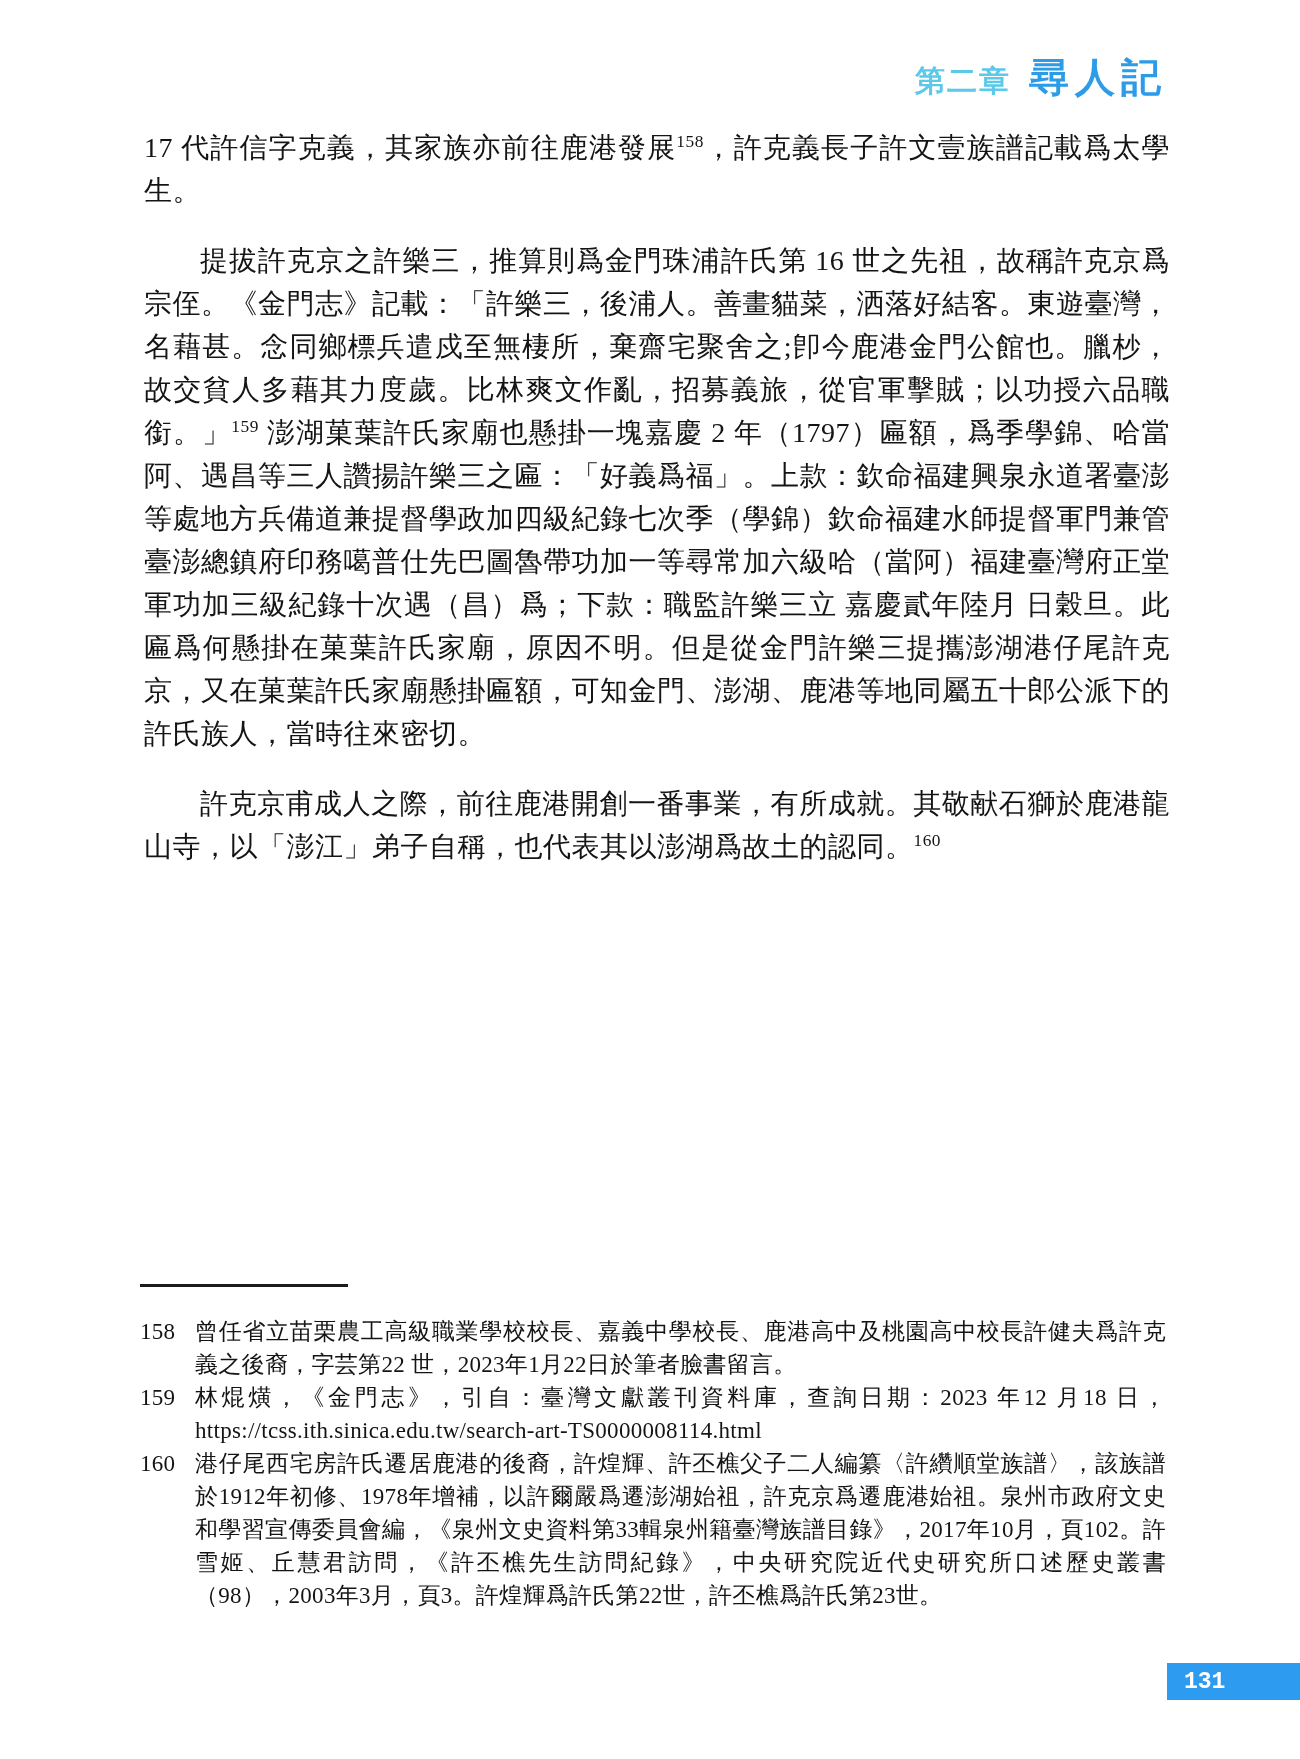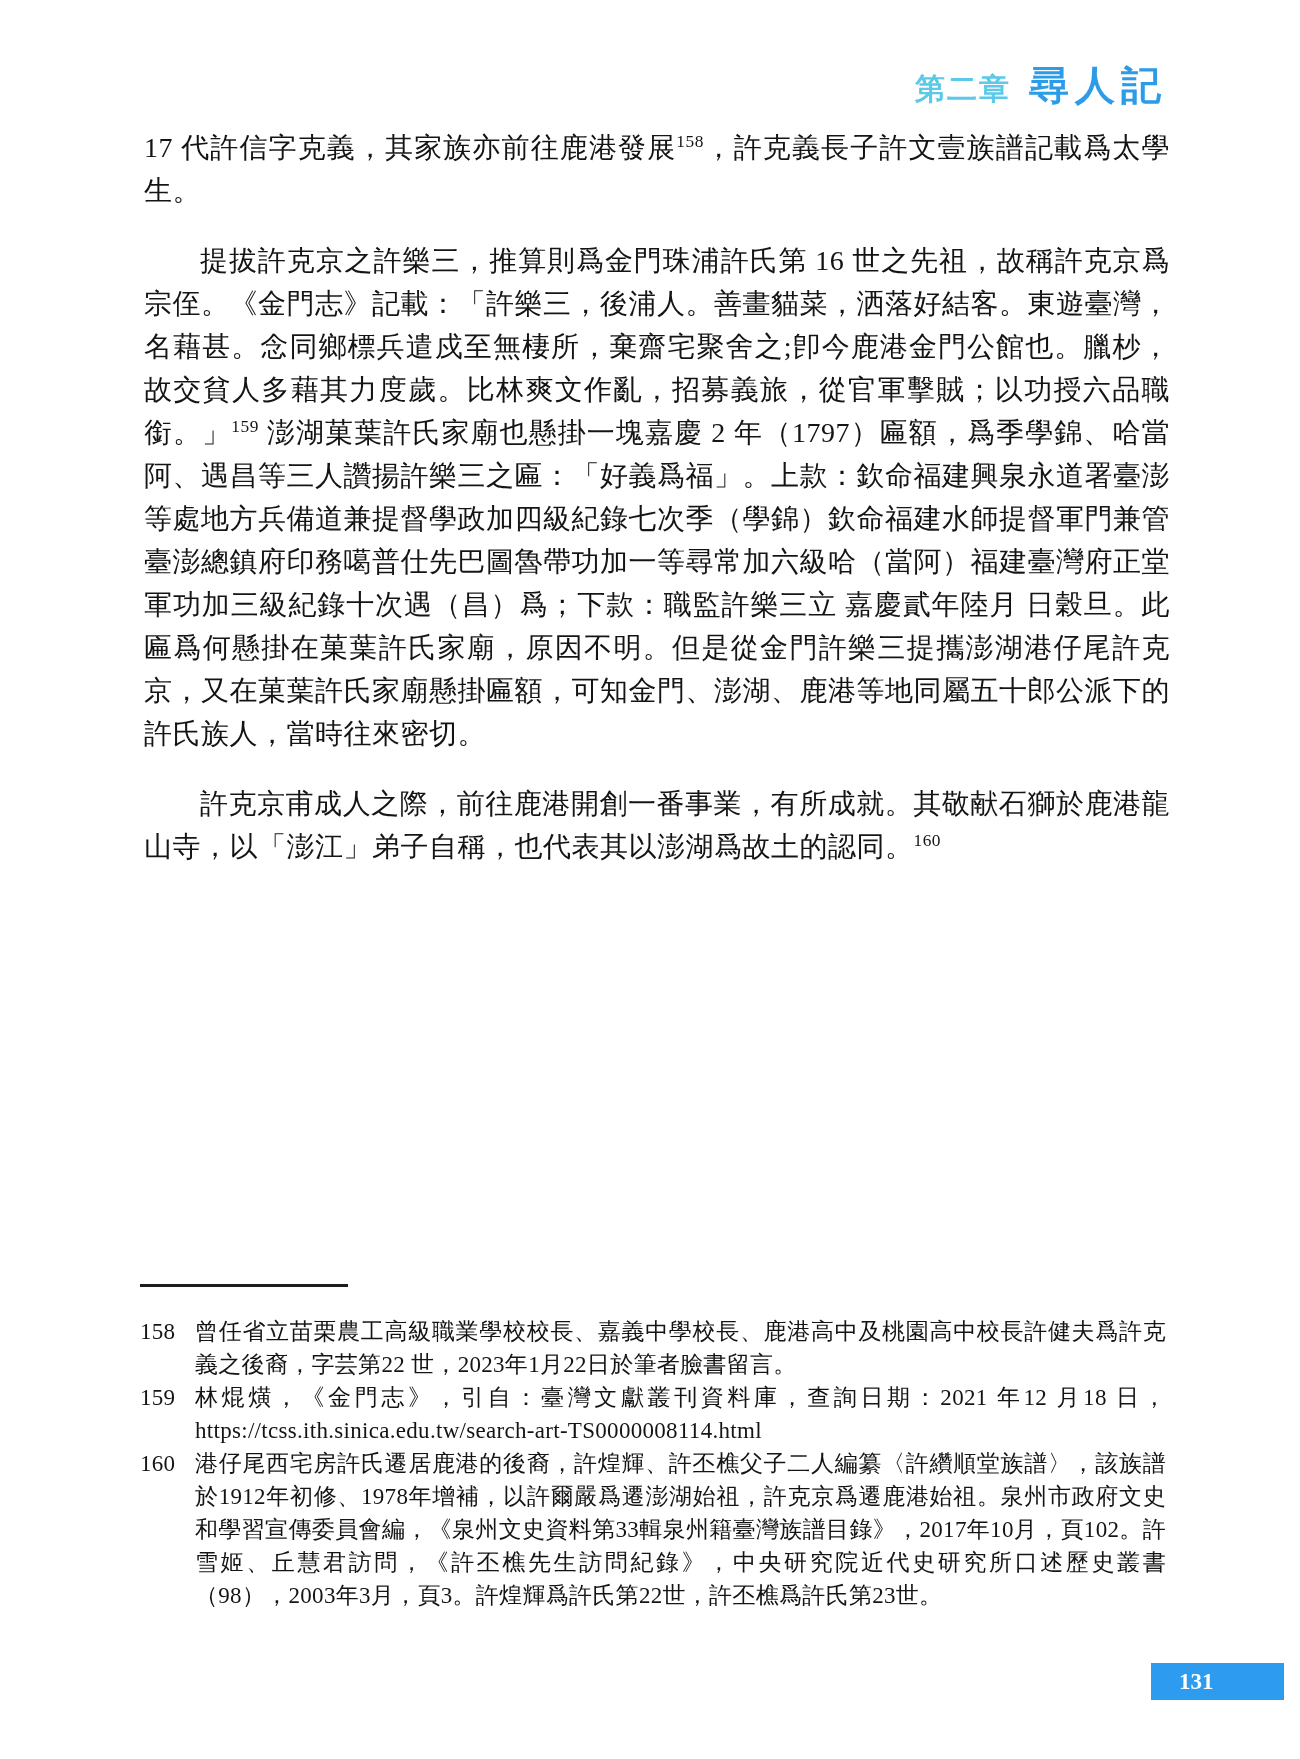--- a/index.html
+++ b/index.html
@@ -11,21 +11,21 @@
     margin: 0 auto;
     background: #ffffff;
     overflow: hidden;
     font-family: "Liberation Serif", "DejaVu Serif", serif;
     color: #141414;
   }
 
   
   .chapter-header {
     position: absolute;
-    top: 58px;
+    top: 50px;
     right: 133px;
     display: flex;
     align-items: baseline;
     gap: 18px;
     white-space: nowrap;
   }
   .chapter-label {
     font-size: 30px;
     font-weight: bold;
     color: #5cc9e9;
@@ -85,32 +85,33 @@
   }
   .fn-num {
     position: absolute;
     left: 0;
     top: 0;
   }
 
   
   .page-number-badge {
     position: absolute;
-    right: 16px;
+    right: 0;
     top: 1663px;
     width: 133px;
     height: 37px;
     background: #2d9bf0;
     color: #ffffff;
     font-size: 23px;
     font-weight: bold;
     display: flex;
     align-items: center;
-    padding-left: 28px;
+    padding-left: 17px;
     box-sizing: border-box;
+    font-family: Liberation Mono, monospace;
   }
 </style>
 </head>
 <body>
 
 <div class="page">
 
   <div class="chapter-header">
     <span class="chapter-label">第二章</span>
     <span class="chapter-title">尋人記</span>
@@ -119,21 +120,21 @@
   <div class="body-text">
       <p class="">17 代許信字克義，其家族亦前往鹿港發展<sup>158</sup>，許克義長子許文壹族譜記載爲太學生。</p>
       <p class="indent">提拔許克京之許樂三，推算則爲金門珠浦許氏第 16 世之先祖，故稱許克京爲宗侄。《金門志》記載：「許樂三，後浦人。善畫貓菜，洒落好結客。東遊臺灣，名藉甚。念同鄉標兵遣戍至無棲所，棄齋宅聚舍之;卽今鹿港金門公館也。臘杪，故交貧人多藉其力度歲。比林爽文作亂，招募義旅，從官軍擊賊；以功授六品職銜。」<sup>159</sup> 澎湖菓葉許氏家廟也懸掛一塊嘉慶 2 年（1797）匾額，爲季學錦、哈當阿、遇昌等三人讚揚許樂三之匾：「好義爲福」。上款：欽命福建興泉永道署臺澎等處地方兵備道兼提督學政加四級紀錄七次季（學錦）欽命福建水師提督軍門兼管臺澎總鎮府印務噶普仕先巴圖魯帶功加一等尋常加六級哈（當阿）福建臺灣府正堂軍功加三級紀錄十次遇（昌）爲；下款：職監許樂三立 嘉慶貳年陸月 日穀旦。此匾爲何懸掛在菓葉許氏家廟，原因不明。但是從金門許樂三提攜澎湖港仔尾許克京，又在菓葉許氏家廟懸掛匾額，可知金門、澎湖、鹿港等地同屬五十郎公派下的許氏族人，當時往來密切。</p>
       <p class="indent">許克京甫成人之際，前往鹿港開創一番事業，有所成就。其敬献石獅於鹿港龍山寺，以「澎江」弟子自稱，也代表其以澎湖爲故土的認同。<sup>160</sup></p>
     </div>
 
   <div class="footnotes">
     <hr class="fn-separator">
     <div>
         <div class="footnote"><span class="fn-num">158</span><span class="fn-text">曾任省立苗栗農工高級職業學校校長、嘉義中學校長、鹿港高中及桃園高中校長許健夫爲許克義之後裔，字芸第22 世，2023年1月22日於筆者臉書留言。</span></div>
-        <div class="footnote"><span class="fn-num">159</span><span class="fn-text">林焜熿，《金門志》，引自：臺灣文獻叢刊資料庫，查詢日期：2021 年12 月18 日，https://tcss.ith.sinica.edu.tw/search-art-TS0000008114.html</span></div>
+        <div class="footnote"><span class="fn-num">159</span><span class="fn-text">林焜熿，《金門志》，引自：臺灣文獻叢刊資料庫，查詢日期：2023 年12 月18 日，https://tcss.ith.sinica.edu.tw/search-art-TS0000008114.html</span></div>
         <div class="footnote"><span class="fn-num">160</span><span class="fn-text">港仔尾西宅房許氏遷居鹿港的後裔，許煌輝、許丕樵父子二人編纂〈許纘順堂族譜〉，該族譜於1912年初修、1978年增補，以許爾嚴爲遷澎湖始祖，許克京爲遷鹿港始祖。泉州市政府文史和學習宣傳委員會編，《泉州文史資料第33輯泉州籍臺灣族譜目錄》，2017年10月，頁102。許雪姬、丘慧君訪問，《許丕樵先生訪問紀錄》，中央研究院近代史研究所口述歷史叢書（98），2003年3月，頁3。許煌輝爲許氏第22世，許丕樵爲許氏第23世。</span></div>
       </div>
   </div>
 
   <div class="page-number-badge">
     <span>131</span>
   </div>
 
 </div>
 

